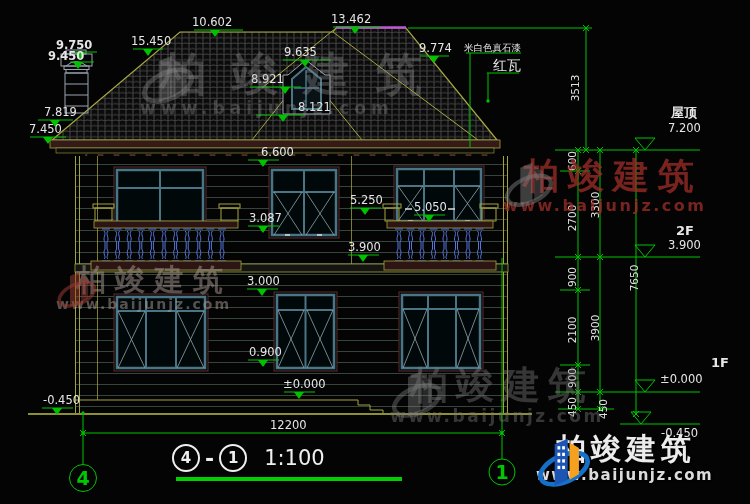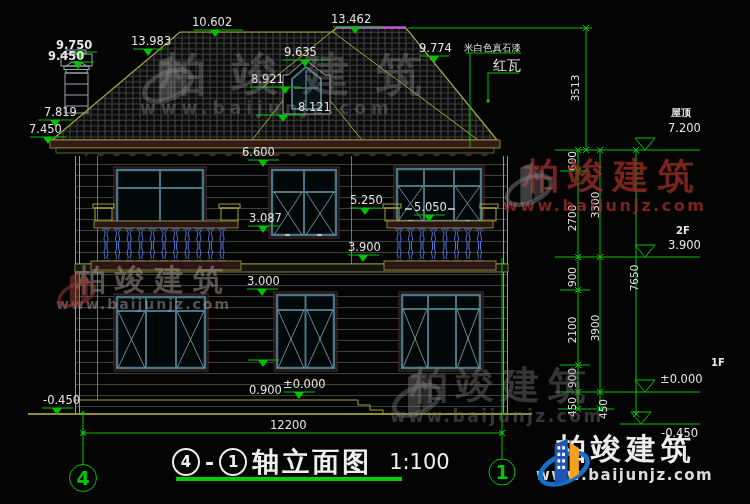--- a/index.html
+++ b/index.html
@@ -1,20 +1,20 @@
 <!DOCTYPE html>
 <html><head>
 <meta charset="utf-8">
 <style>
   html,body{margin:0;padding:0;background:#000;}
   #stage{position:relative;width:750px;height:504px;background:#040404;overflow:hidden;
          font-family:"DejaVu Sans",sans-serif;}
   #stage svg{position:absolute;left:0;top:0;}
   .lbl{position:absolute;color:#e6e6e6;font-size:11.5px;line-height:13px;white-space:nowrap;z-index:5;}
-  .lblb{font-size:10px;font-weight:bold;}
+  .lblb{font-size:13px;font-weight:bold;}
   .cn{font-size:9.5px;}
   .vdim{position:absolute;color:#e2e2e2;font-size:10.5px;white-space:nowrap;z-index:5;
         transform:translate(-50%,-50%) rotate(-90deg);}
   .axnum{position:absolute;color:#00c800;font-size:19px;font-weight:600;z-index:6;
          transform:translate(-50%,-50%);}
   
   .g{stroke:#00c300;stroke-width:1;fill:none;}
   .gt{fill:#00c300;stroke:none;}
   .go{stroke:#00c300;stroke-width:1;fill:none;}
   .y{stroke:#a4a43c;stroke-width:1;fill:none;}
@@ -311,36 +311,36 @@
     <line x1="466" y1="53" x2="521" y2="53" class="g"></line>
     <line x1="470" y1="53" x2="470" y2="147" class="g"></line>
     <line x1="487" y1="73" x2="519" y2="73" class="g"></line>
     <line x1="488" y1="73" x2="488" y2="100" class="g"></line>
     <use href="#dot" x="488" y="101" class="gt"></use>
   </g>
 </svg>
 
 <span class="lbl" style="left:56px;top:39px;font-weight:bold;">9.750</span>
 <span class="lbl" style="left:48px;top:50px;font-weight:bold;">9.450</span>
-<span class="lbl" style="left:131px;top:35px;">13.983</span>
+<span class="lbl" style="left:131px;top:35px;">15.450</span>
 <span class="lbl" style="left:192px;top:16px;">10.602</span>
 <span class="lbl" style="left:331px;top:13px;">13.462</span>
 <span class="lbl" style="left:284px;top:46px;">9.635</span>
 <span class="lbl" style="left:251px;top:73px;">8.921</span>
 <span class="lbl" style="left:259px;top:101px;margin-left:39px;">8.121</span>
 <span class="lbl" style="left:419px;top:42px;">9.774</span>
 <span class="lbl" style="left:44px;top:106px;">7.819</span>
 <span class="lbl" style="left:29px;top:123px;">7.450</span>
-<span class="lbl" style="left:242px;top:146px;">6.600</span>
+<span class="lbl" style="left:261px;top:146px;">6.600</span>
 <span class="lbl" style="left:249px;top:212px;">3.087</span>
 <span class="lbl" style="left:350px;top:194px;">5.250</span>
 <span class="lbl" style="left:414px;top:201px;">5.050</span>
 <span class="lbl" style="left:348px;top:241px;">3.900</span>
 <span class="lbl" style="left:247px;top:275px;">3.000</span>
-<span class="lbl" style="left:249px;top:346px;margin-top:38px;">0.900</span>
+<span class="lbl" style="left:249px;top:346px;">0.900</span>
 <span class="lbl" style="left:283px;top:378px;">±0.000</span>
 <span class="lbl" style="left:43px;top:394px;">-0.450</span>
 
 <span class="lbl lblb" style="left:671px;top:106px;">屋顶</span>
 <span class="lbl" style="left:668px;top:122px;">7.200</span>
 <span class="lbl lblb" style="left:676px;top:224px;">2F</span>
 <span class="lbl" style="left:668px;top:239px;">3.900</span>
 <span class="lbl lblb" style="left:676px;top:356px;margin-left:35px;">1F</span>
 <span class="lbl" style="left:660px;top:373px;">±0.000</span>
 <span class="lbl" style="left:661px;top:427px;">-0.450</span>
@@ -431,18 +431,17 @@
   <div class="wtxt">
         <div class="wname">柏竣建筑</div>
   <div class="wurl">www.baijunjz.com</div>
       </div>
 </div>
 
 <div id="titleblock">
   <span class="tcirc">4</span>
   <span class="tdash">-</span>
   <span class="tcirc">1</span>
-  <span class="tname">轴立面图</span>
   <span class="tscale">1:100</span>
 </div>
 <div id="titleline"></div>
 
 </div>
 
 </body></html>

